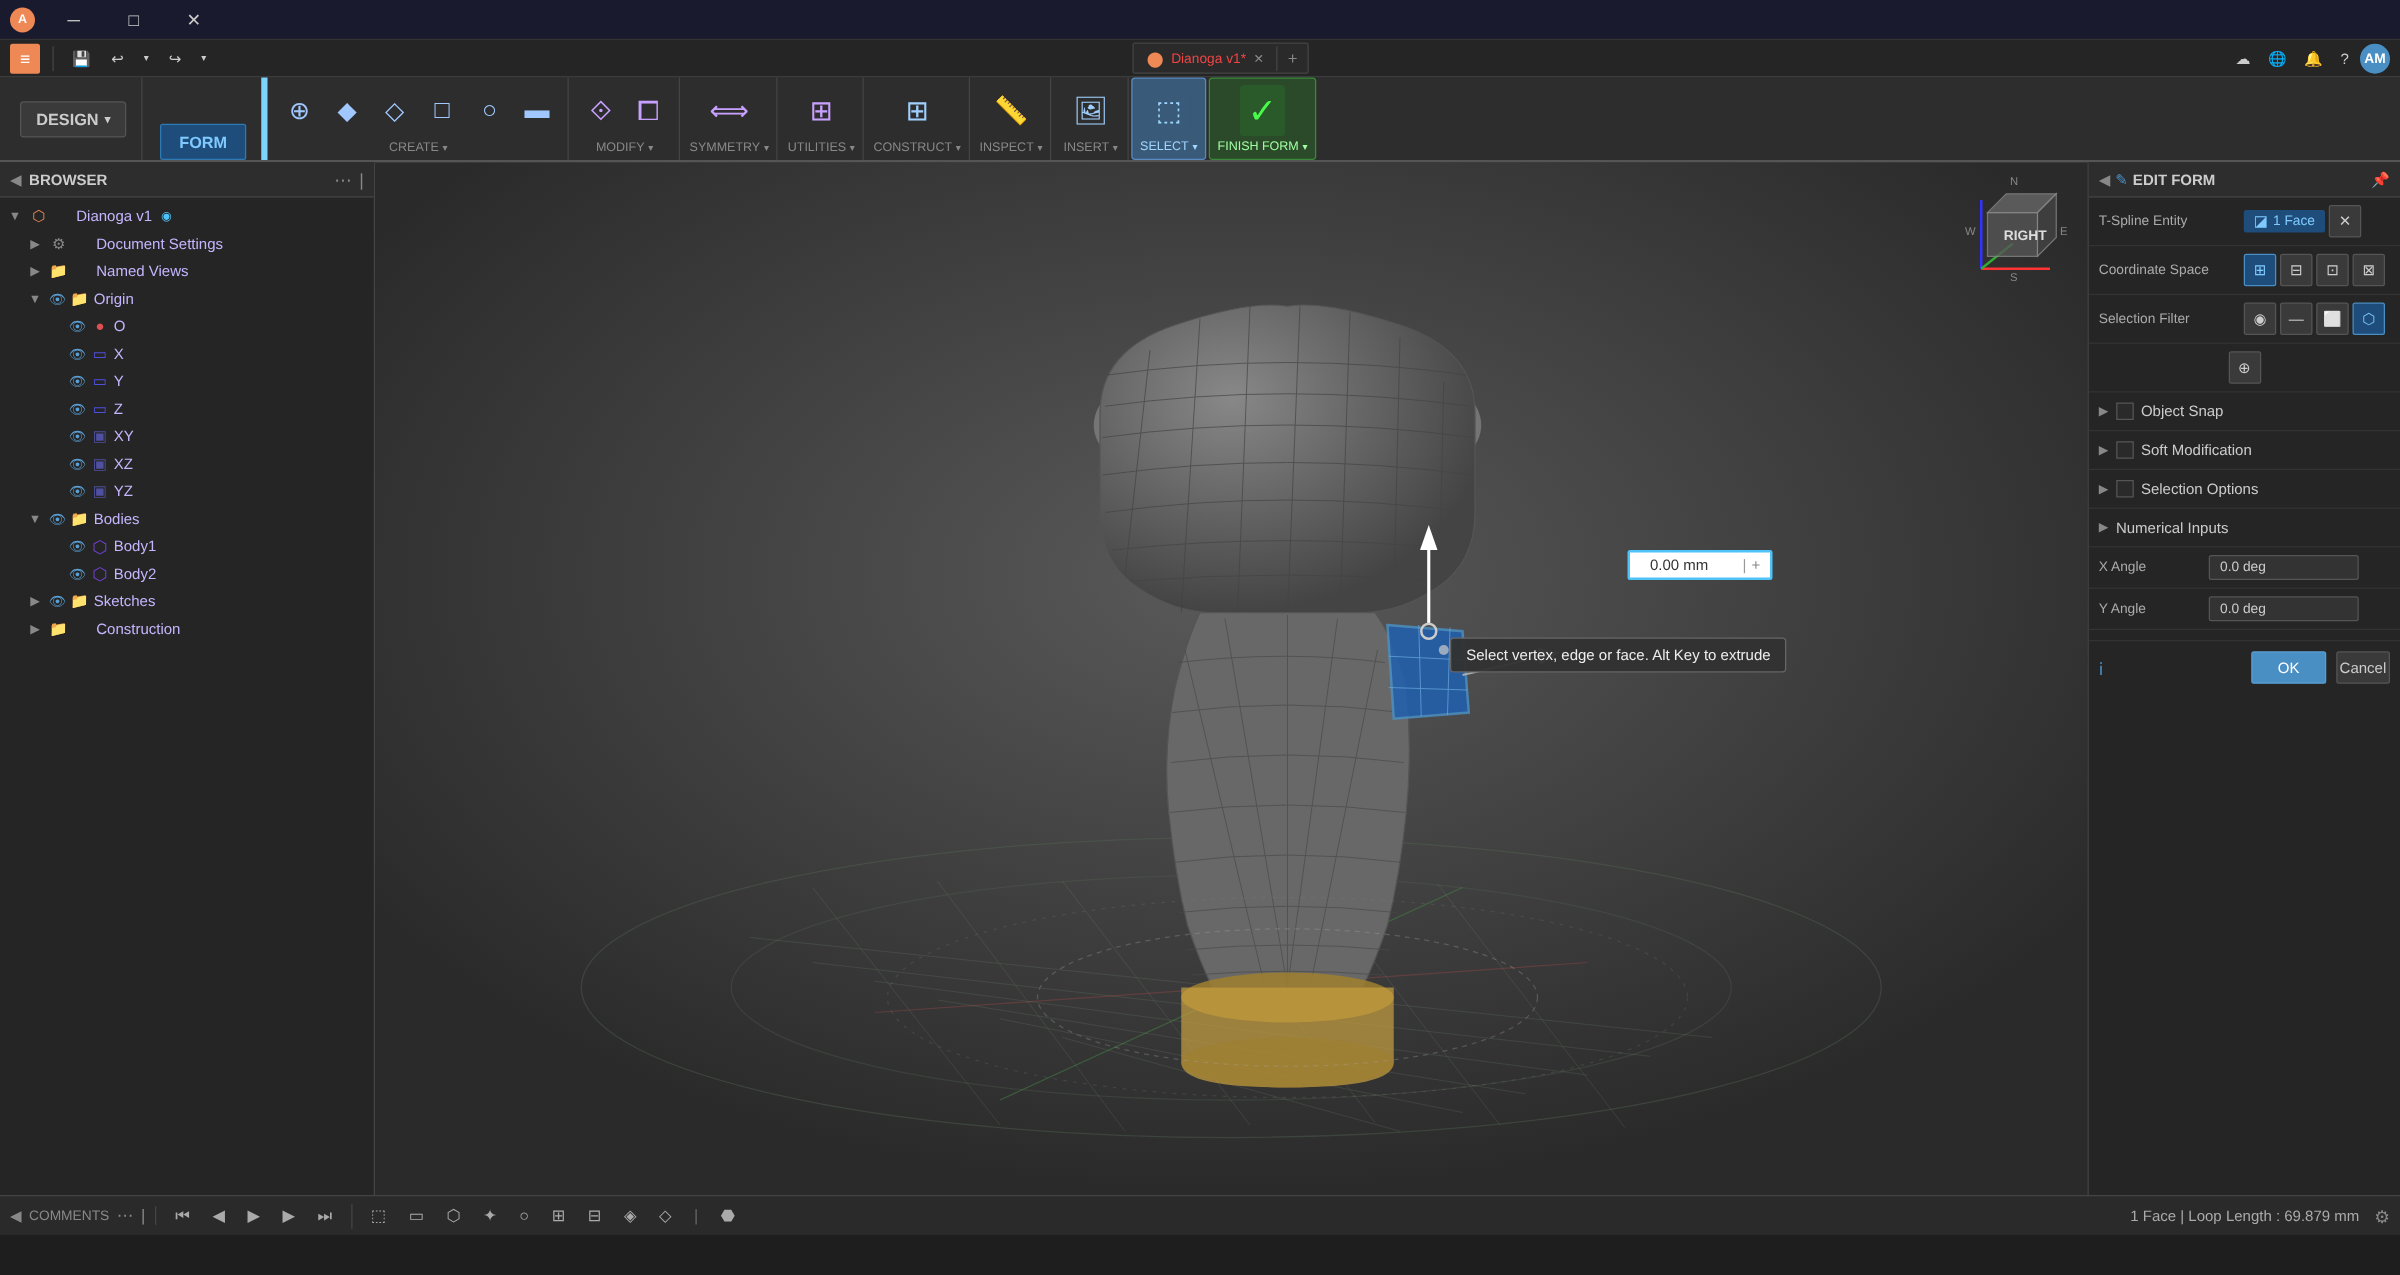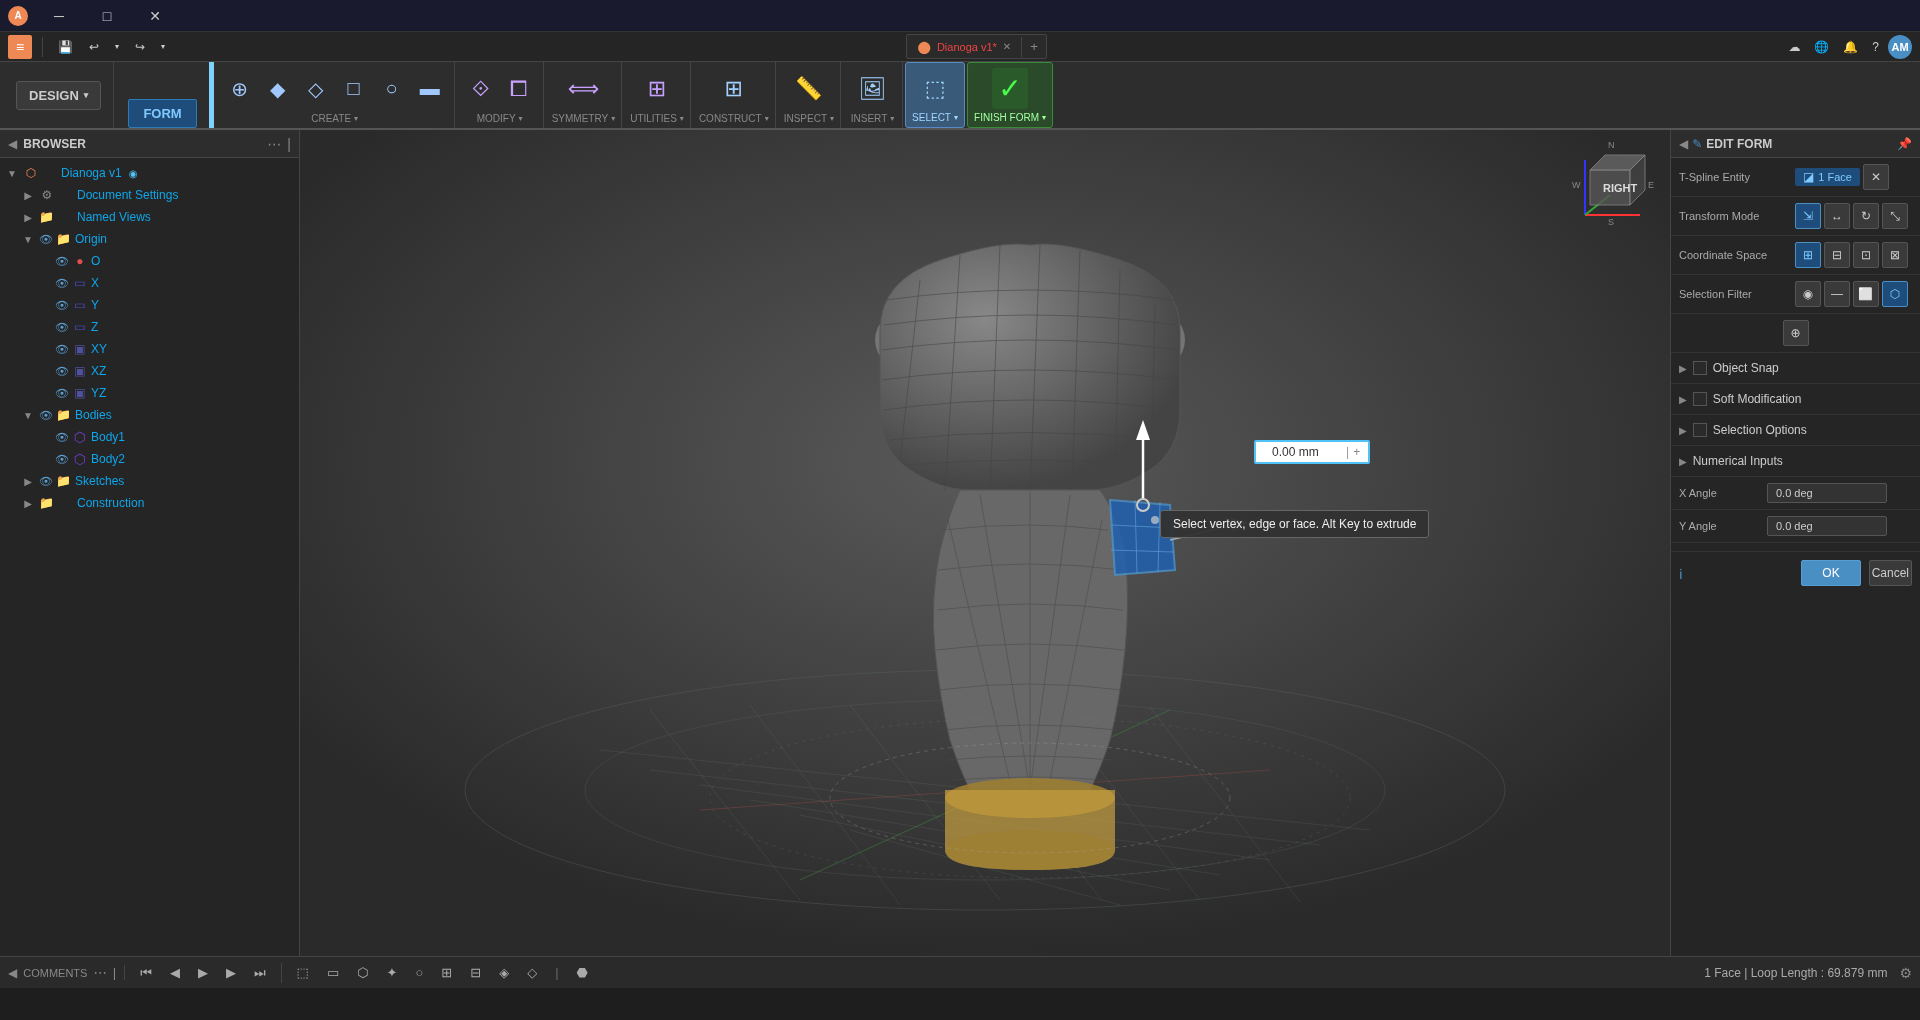--- a/index.html
+++ b/index.html
@@ -159,21 +159,21 @@
     .tree-item {
       display: flex;
       align-items: center;
       padding: 3px 4px;
       cursor: pointer;
       gap: 3px;
       white-space: nowrap;
     }
     .tree-toggle { width: 16px; height: 16px; display: flex; align-items: center; justify-content: center; color: #888; font-size: 10px; cursor: pointer; }
     .tree-icon { width: 16px; height: 16px; display: flex; align-items: center; justify-content: center; font-size: 12px; }
-    .tree-label { font-size: 12px; color: #0ea5e9; }
+    .tree-label { font-size: 12px; color: #c4b5fd; }
     .tree-children { padding-left: 16px; }
     .eye-icon { color: #5a9fd4; font-size: 11px; cursor: pointer; }
 
     
     #viewport {
       flex: 1;
       background: #3a3a3a;
       position: relative;
       overflow: hidden;
     }
@@ -752,21 +752,21 @@
       <ellipse cx="730" cy="720" rx="85" ry="20" fill="#a08030" opacity="0.6"></ellipse>
 
       <ellipse cx="730" cy="668" rx="200" ry="55" fill="none" stroke="#aaa" stroke-width="1" opacity="0.3" stroke-dasharray="4,4"></ellipse>
       <ellipse cx="730" cy="668" rx="320" ry="80" fill="none" stroke="#888" stroke-width="1" opacity="0.2" stroke-dasharray="3,5"></ellipse>
     </svg>
 
     <div class="tool-tooltip" style="position:absolute;top:380px;left:860px;">
       <span>Select vertex, edge or face. Alt Key to extrude</span>
     </div>
 
-    <div class="measure-input" style="position:absolute;top:310px;left:954px;padding-left:16px;">
+    <div class="measure-input" style="position:absolute;top:310px;left:1002px;padding-left:16px;">
       <input value="0.00 mm" style="background: white; border: none; font-size: 12px; color: rgb(51, 51, 51); width: 70px; outline: none;">
       <span style="color:#999;font-size:12px;">|</span>
       <span style="color:#888;font-size:12px;">+</span>
     </div>
 
     <div id="view-cube">
       <svg width="90" height="90" viewBox="0 0 90 90">
 
         <line x1="15" y1="75" x2="15" y2="20" stroke="#3333ff" stroke-width="2"></line>
         <line x1="15" y1="75" x2="70" y2="75" stroke="#ff3333" stroke-width="2"></line>
@@ -800,29 +800,20 @@
       <span class="form-row-label">T-Spline Entity</span>
       <div class="form-row-controls">
         <div class="t-spline-badge">
           <span style="font-size:12px;">◪</span>
           <span>1 Face</span>
         </div>
         <button class="form-icon-btn" style="background:#3a3a3a;">✕</button>
       </div>
     </div>
 
-    <div class="form-row">
-      <span class="form-row-label">Transform Mode</span>
-      <div class="form-row-controls">
-        <button class="form-icon-btn active" title="Free Move">⇲</button>
-        <button class="form-icon-btn" title="Translate">↔</button>
-        <button class="form-icon-btn" title="Rotate">↻</button>
-        <button class="form-icon-btn" title="Scale">⤡</button>
-      </div>
-    </div>
 
     <div class="form-row">
       <span class="form-row-label">Coordinate Space</span>
       <div class="form-row-controls">
         <button class="form-icon-btn active">⊞</button>
         <button class="form-icon-btn">⊟</button>
         <button class="form-icon-btn">⊡</button>
         <button class="form-icon-btn">⊠</button>
       </div>
     </div>

